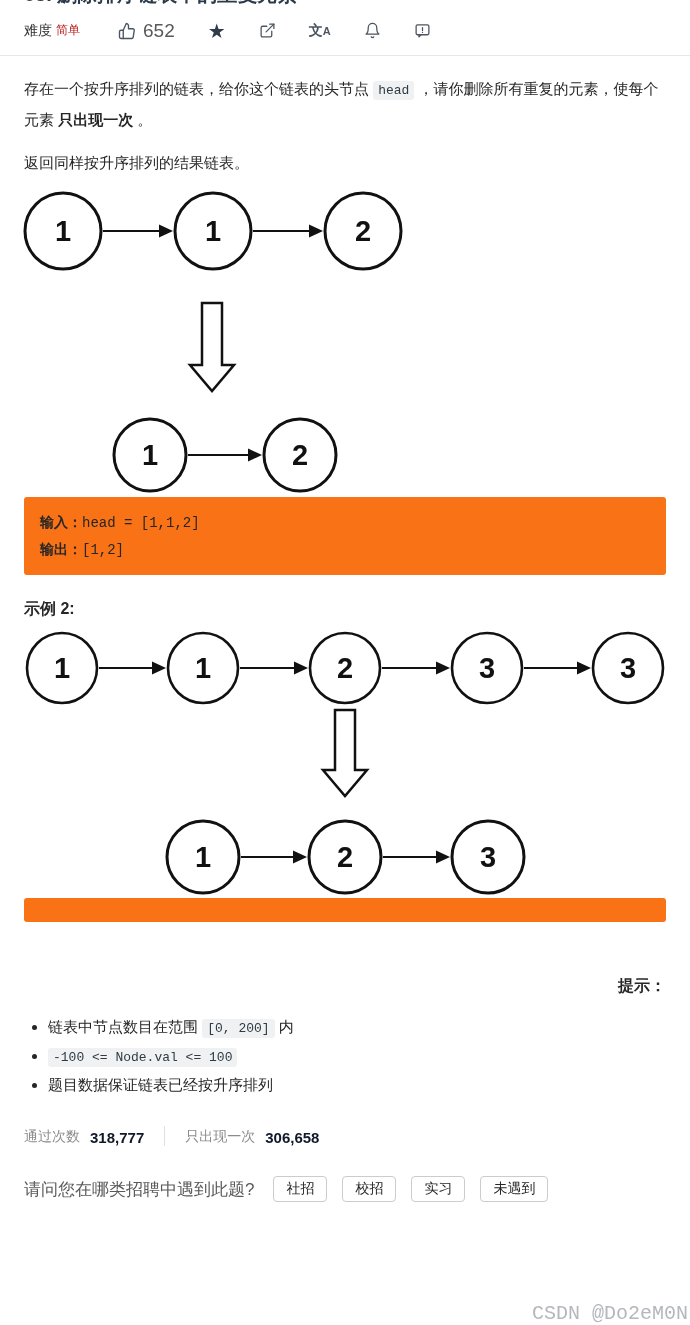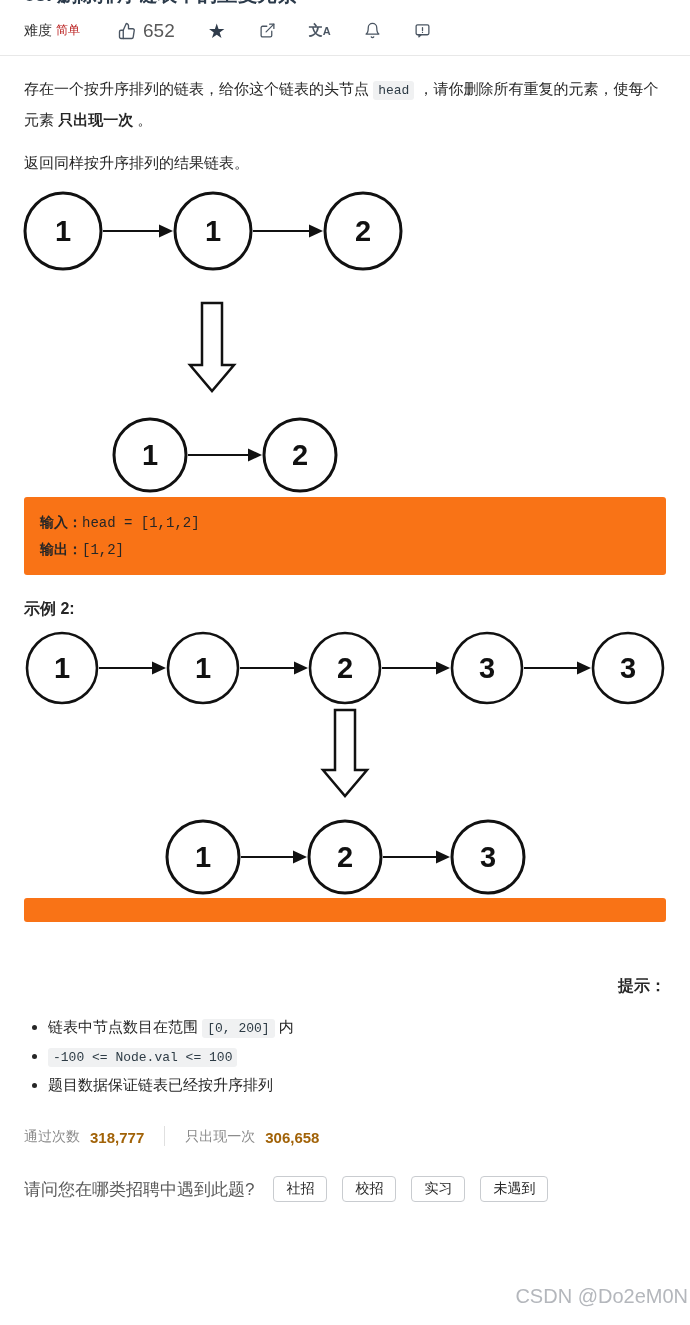--- a/index.html
+++ b/index.html
@@ -36,29 +36,29 @@
 
   .block { margin:2px 24px 0; background:#f97316; border-radius:3px; padding:12px 16px;
            font-family:"Liberation Mono","DejaVu Sans Mono",monospace; font-size:14px; line-height:26px; color:#262626; }
   .block strong { font-family:"Liberation Sans",sans-serif; font-size:14px; }
 
   ul.hints { margin:16px 24px 0 24px; padding-left:24px; }
   ul.hints li { font-size:15px; line-height:27px; color:#262626; }
 
   .stats { margin:28px 24px 0; display:flex; align-items:flex-end; }
   .stats .slabel { font-size:14px; color:#8c8c8c; }
-  .stats .sval { font-size:15px; font-weight:bold; color:#a16207; margin-left:10px; }
+  .stats .sval { font-size:15px; font-weight:bold; color:#0f172a; margin-left:10px; }
   .stats .vdiv { width:1px; height:20px; background:#e0e0e0; margin:0 20px; }
 
   .survey { margin:30px 24px 0; display:flex; align-items:center; }
   .survey .q { font-size:17px; color:#595959; }
   .survey button { margin-left:15px; background:#fff; border:1px solid #c9ccd0; border-radius:4px;
                    padding:3px 12px; font-size:14px; color:#262626; font-family:"Liberation Sans",sans-serif; cursor:pointer; }
   .survey button:first-of-type { margin-left:19px; }
-  .watermark { position:absolute; right:2px; bottom:17px; font-size:20px; color:#b4b7bc; }
+  .watermark { position:absolute; right:2px; bottom:0; font-size:20px; color:#b4b7bc;font-family:Liberation Mono, monospace; }
 </style>
 </head>
 <body>
 
 <div class="page">
 
   <div class="title-clip">
     <span>83. 删除排序链表中的重复元素</span>
   </div>
 

